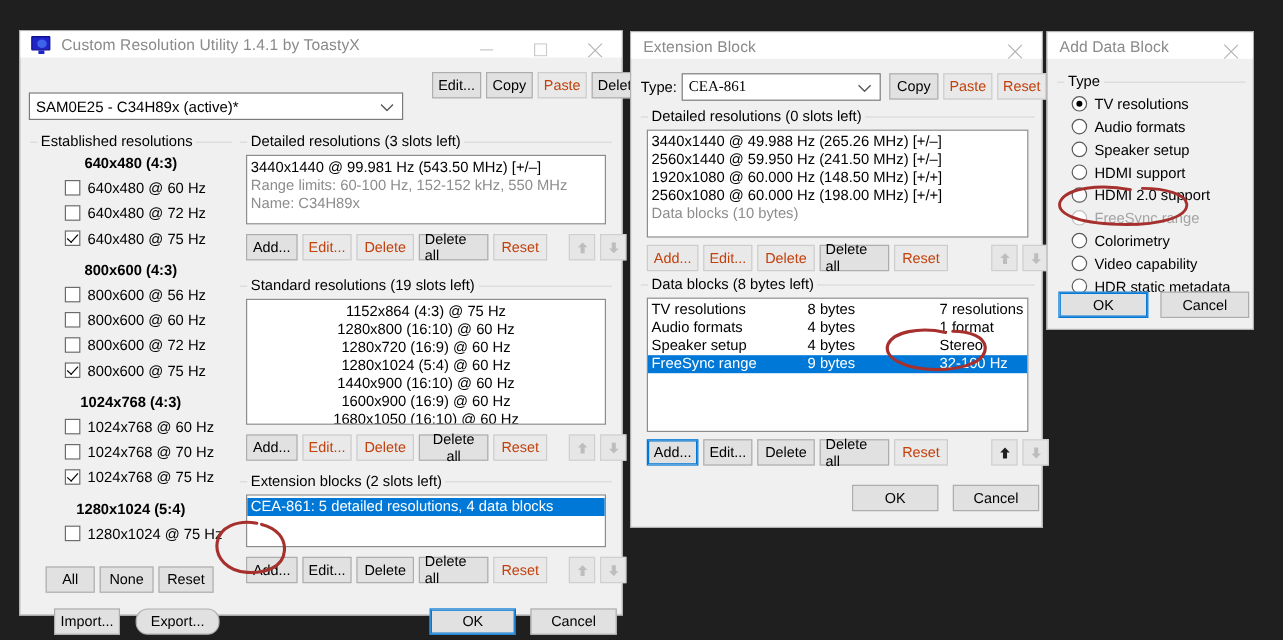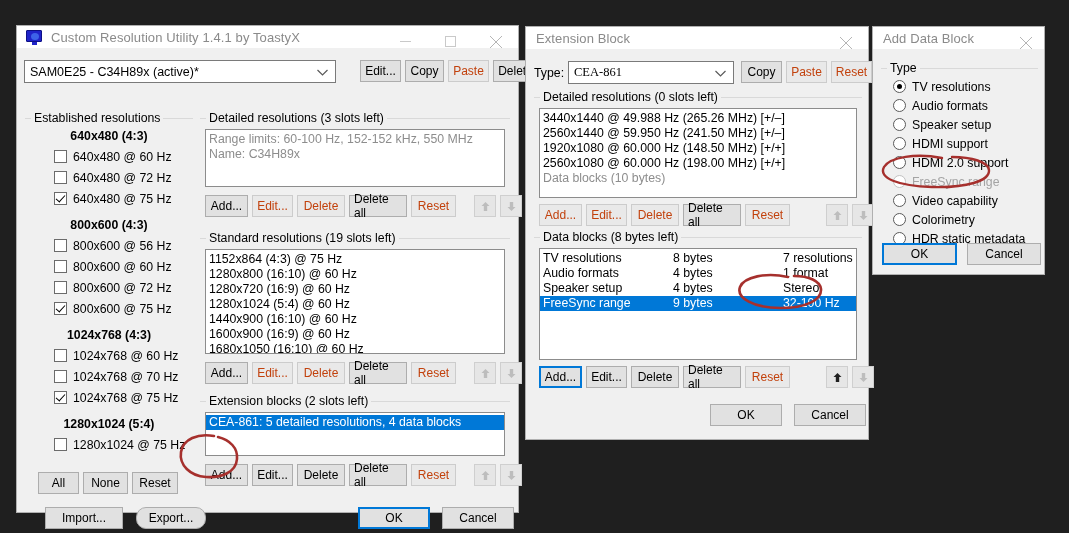--- a/index.html
+++ b/index.html
@@ -92,21 +92,21 @@
           </svg>
       </span>
       <span class="wc">
         <svg width="12" height="12">
             <path d="M0 0 L12 12 M12 0 L0 12" stroke="#b5b5b5" stroke-width="1"></path>
           </svg>
       </span>
     </span>
   </div>
 
-  <div style="position:absolute;left:7px;top:34px;width:312px;text-align:right;" class="combo">
+  <div style="position:absolute;left:7px;top:51px;width:312px;text-align:right;" class="combo">
     <span>SAM0E25 - C34H89x (active)*</span>
     <span class="chev">
       <svg width="11" height="7">
           <path d="M0.5 1 L5.5 6 L10.5 1" fill="none" stroke="#5a5a5a" stroke-width="1.2"></path>
         </svg>
     </span>
   </div>
   <div style="position:absolute;left:343px;top:34px;display:flex;gap:4px;">
     <span class="btn" style="width:41px;">Edit...</span>
     <span class="btn" style="width:39px;">Copy</span>
@@ -184,20 +184,21 @@
       <span class="btn" style="width:41px;">All</span>
       <span class="btn" style="width:45px;">None</span>
       <span class="btn" style="width:46px;">Reset</span>
     </div>
   </div>
 
   <div class="group" style="left:183px;top:85px;width:310px;height:112px;">
     <div class="grp-line"></div>
     <div class="grp-label">Detailed resolutions (3 slots left)</div>
     <div class="listbox" style="position:absolute;left:5px;top:18px;width:300px;height:58px;padding-top:2px;">
+      <div class="lbrow">3440x1440 @ 99.981 Hz (543.50 MHz) [+/–]</div>
       <div class="lbrow dim">Range limits: 60-100 Hz, 152-152 kHz, 550 MHz</div>
       <div class="lbrow dim">Name: C34H89x</div>
     </div>
     <div style="position:absolute;left:5px;top:84px;display:flex;gap:4px;">
       <span class="btn" style="width:43px;">Add...</span>
       <span class="btn dis" style="width:41px;">Edit...</span>
       <span class="btn dis" style="width:48px;">Delete</span>
       <span class="btn" style="width:58px;">Delete all</span>
       <span class="btn dis" style="width:45px;">Reset</span>
     </div>
@@ -208,21 +209,21 @@
           </svg>
         </span>
       <span class="arrowbtn dis">
           <svg width="9" height="11">
             <path d="M4.5 10 L8.5 6 H6.2 V1 H2.8 V6 H0.5 Z"></path>
           </svg>
         </span>
     </div>
   </div>
 
-  <div class="group" style="left:183px;top:205px;width:310px;height:155px;">
+  <div class="group" style="left:183px;top:205px;width:310px;height:155px;text-align:center;">
     <div class="grp-line"></div>
     <div class="grp-label">Standard resolutions (19 slots left)</div>
     <div class="listbox" style="position:absolute;left:5px;top:18px;width:300px;height:105px;padding-top:2px;">
       <div class="lbrow">1152x864 (4:3) @ 75 Hz</div>
       <div class="lbrow">1280x800 (16:10) @ 60 Hz</div>
       <div class="lbrow">1280x720 (16:9) @ 60 Hz</div>
       <div class="lbrow">1280x1024 (5:4) @ 60 Hz</div>
       <div class="lbrow">1440x900 (16:10) @ 60 Hz</div>
       <div class="lbrow">1600x900 (16:9) @ 60 Hz</div>
       <div class="lbrow">1680x1050 (16:10) @ 60 Hz</div>
@@ -269,21 +270,21 @@
         </span>
       <span class="arrowbtn dis">
           <svg width="9" height="11">
             <path d="M4.5 10 L8.5 6 H6.2 V1 H2.8 V6 H0.5 Z"></path>
           </svg>
         </span>
     </div>
   </div>
 
   <div style="position:absolute;left:28px;top:481px;display:flex;gap:13px;">
-    <span class="btn" style="width:78px;">Import...</span>
+    <span class="btn" style="width:55px;">Import...</span>
     <span class="btn" style="width:70px;border-radius:10px;">Export...</span>
   </div>
   <div style="position:absolute;left:341px;top:481px;display:flex;gap:12px;">
     <span class="btn defbtn" style="width:72px;">OK</span>
     <span class="btn" style="width:72px;">Cancel</span>
   </div>
 </div>
 
 <div class="win" style="left:525px;top:26px;width:344px;height:414px;">
 
@@ -432,25 +433,25 @@
       <div class="rrow">
           <span class="radio"></span>
           <span>HDMI 2.0 support</span>
         </div>
       <div class="rrow dis">
           <span class="radio"></span>
           <span>FreeSync range</span>
         </div>
       <div class="rrow">
           <span class="radio"></span>
+          <span>Colorimetry</span>
+        </div>
+      <div class="rrow">
+          <span class="radio"></span>
           <span>Video capability</span>
-        </div>
-      <div class="rrow">
-          <span class="radio"></span>
-          <span>Colorimetry</span>
         </div>
       <div class="rrow">
           <span class="radio"></span>
           <span>HDR static metadata</span>
         </div>
     </div>
   </div>
 
   <div style="position:absolute;left:9px;top:216px;display:flex;gap:10px;">
     <span class="btn defbtn" style="width:75px;">OK</span>

